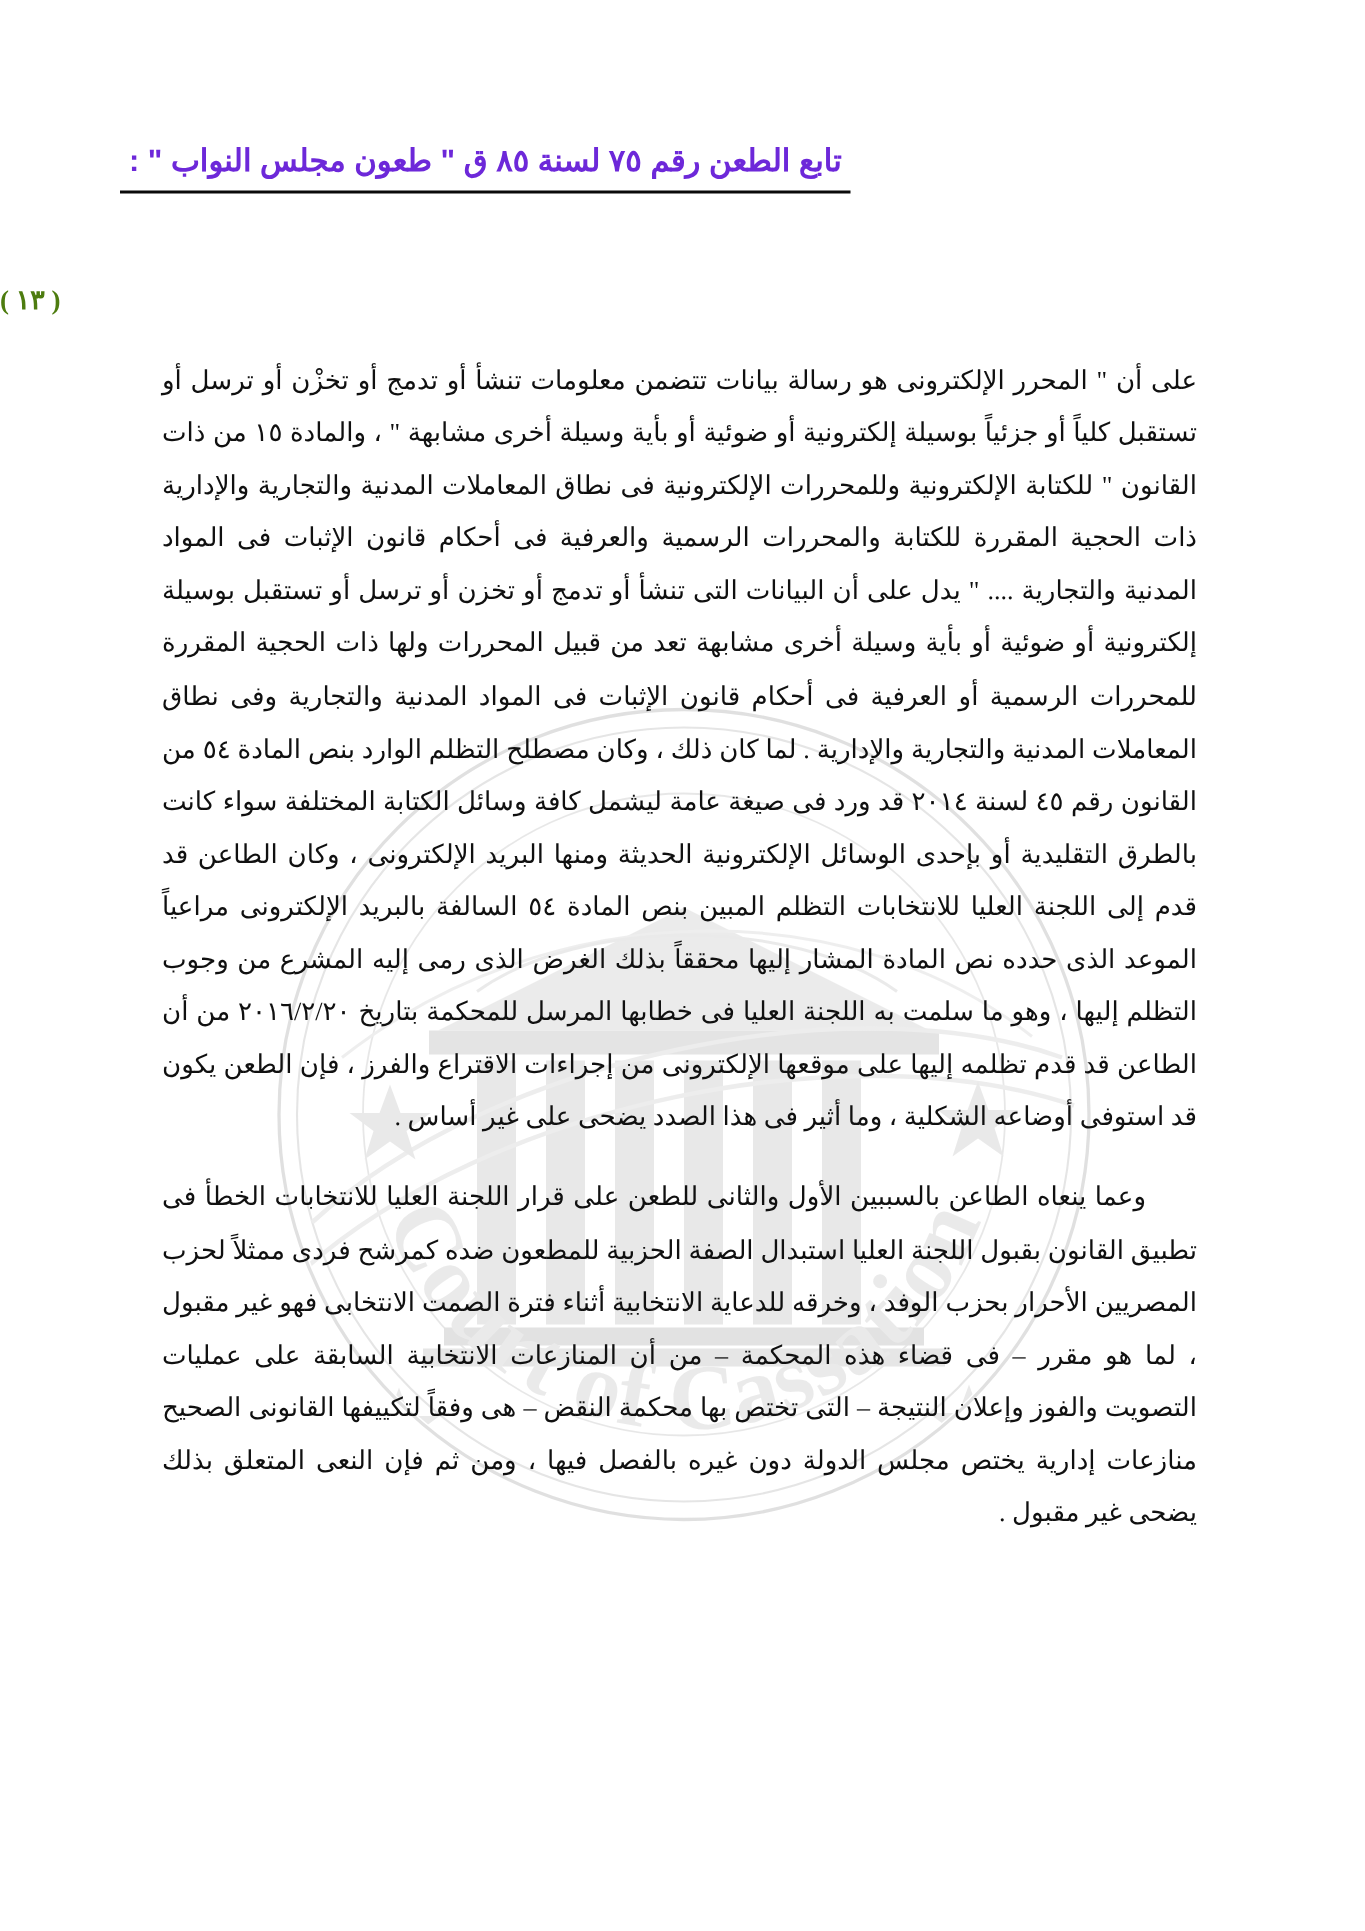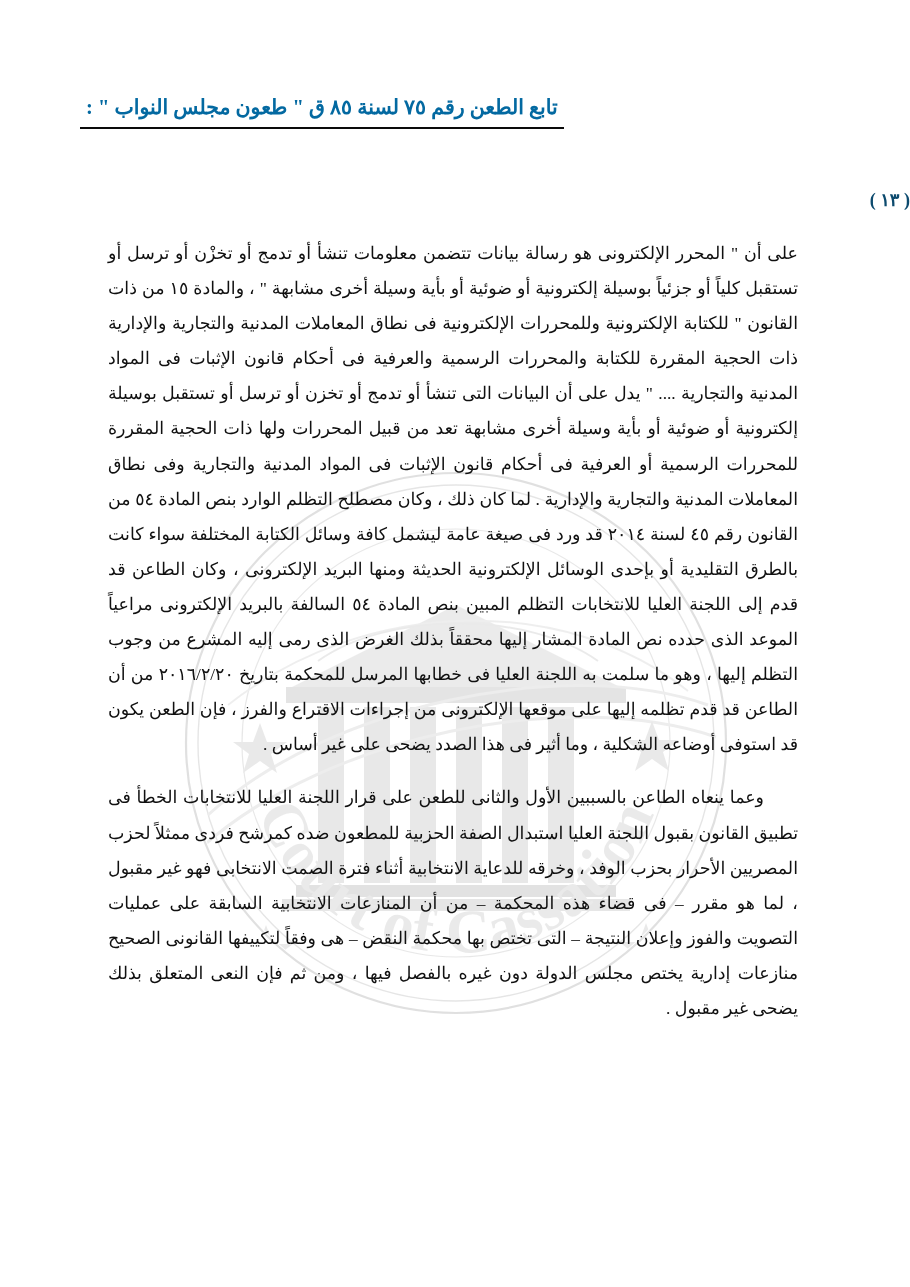--- a/index.html
+++ b/index.html
@@ -47,42 +47,42 @@
     right: 80px;
     width: 750px;
     text-align: left;
   }
   .doc-header-inner {
     display: inline-block;
     border-bottom: 2px solid #0a0a0a;
     padding: 0 6px 7px 6px;
   }
   .header-title {
-    font-family: Liberation Serif, serif;
+    font-family: Liberation Sans, sans-serif;
     font-size: 20.5px;
     font-weight: 700;
-    color: #0369a1;
+    color: #6d28d9;
     letter-spacing: 0px;
     white-space: nowrap;
     direction: rtl;
     line-height: 1.15;
   }
 
   
   .page-number {
     position: absolute;
     z-index: 3;
     top: 189px;
     left: 0;
     width: 910px;
-    text-align: right;
+    text-align: left;
     font-family: "Liberation Serif", "DejaVu Serif", serif;
     font-size: 18px;
     font-weight: 600;
-    color: #0c4a6e;
+    color: #4d7c0f;
     direction: rtl;
   }
 
   
   .body-text {
     position: absolute;
     z-index: 2;
     top: 236px;
     right: 112px;
     width: 690px;

